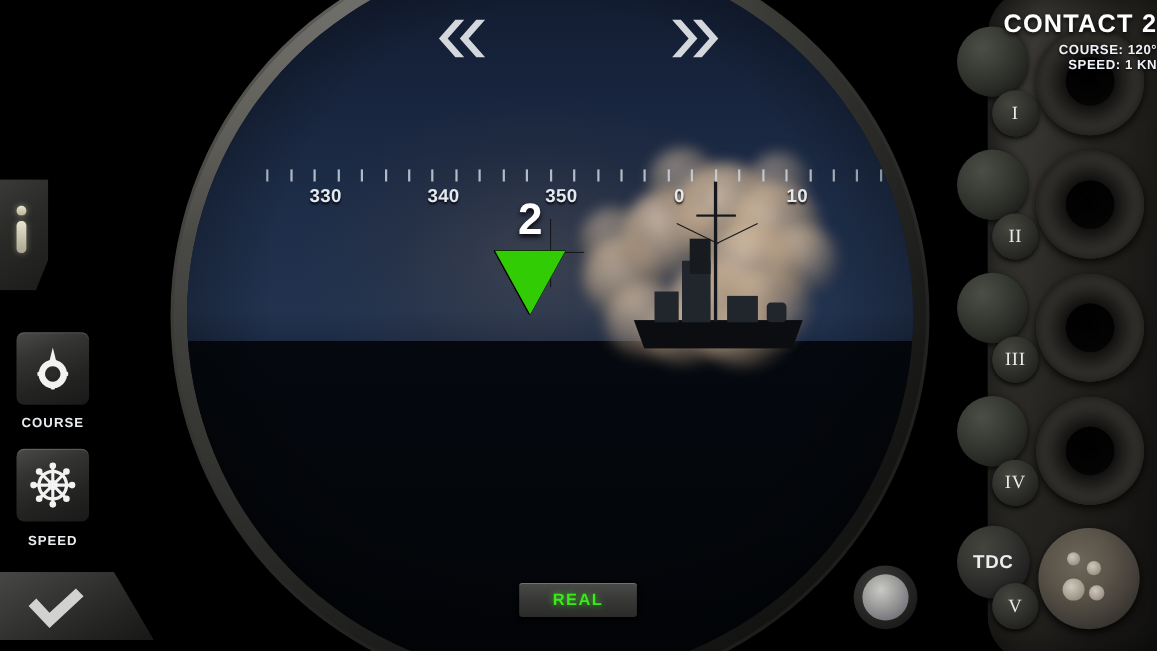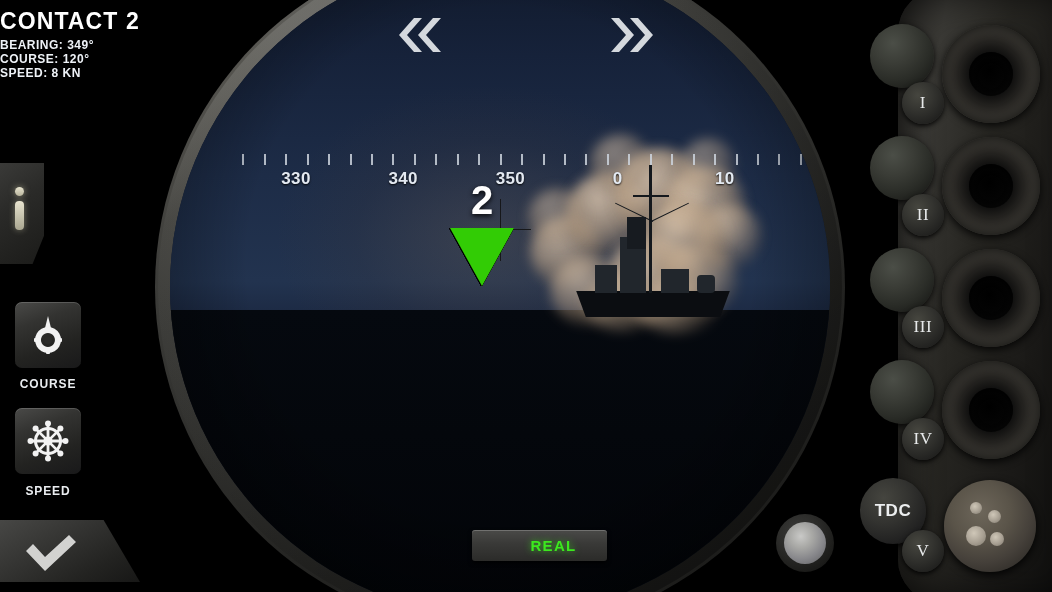--- a/index.html
+++ b/index.html
@@ -216,21 +216,21 @@
     filter: drop-shadow(0 0 0.6px #000) drop-shadow(0 0 0.6px #000)
             drop-shadow(0.6px 0 0.6px #000) drop-shadow(-0.6px 0 0.6px #000);
   }
 
   
   .contact-hud {
     position: absolute;
     left: 0;
     right: 0;
     top: 8px;
-    text-align: left;
+    text-align: right;
     z-index: 40;
     pointer-events: none;
   }
   .contact-title {
     color: #ffffff;
     font-size: 23px;
     font-weight: bold;
     letter-spacing: 1.1px;
     text-shadow: 0 2px 5px rgba(0,0,0,0.95);
     line-height: 26px;
@@ -357,21 +357,20 @@
     position: absolute;
     left: 472px;
     top: 530px;
     width: 107px;
     height: 31px;
     border-radius: 3px;
     background: linear-gradient(180deg, #4a4a48 0%, #3a3a38 42%, #2b2b29 100%);
     box-shadow: inset 0 1px 0 rgba(255,255,255,0.22), 0 2px 4px rgba(0,0,0,0.9);
     z-index: 35;
     cursor: pointer;
-    padding-left: 28px;
   }
   .real-btn span {
     display: block;
     text-align: center;
     line-height: 31px;
     color: #3ce81e;
     font-size: 15px;
     font-weight: bold;
     letter-spacing: 1.3px;
     text-shadow: 0 0 7px rgba(60,232,30,0.7);
@@ -455,21 +454,21 @@
     display: block;
     text-align: center;
     line-height: 42px;
     color: #e7e9ea;
     font-family: "Liberation Serif", serif;
     font-size: 17px;
     letter-spacing: 0.6px;
   }
   .tdc-btn {
     position: absolute;
-    left: 0;
+    left: 10px;
     top: 478px;
     width: 66px;
     height: 66px;
     border-radius: 50%;
     background: radial-gradient(circle at 36% 30%, #45453f 0%, #333330 40%, #202020 74%, #121212 100%);
     box-shadow: 0 3px 7px rgba(0,0,0,0.9);
     cursor: pointer;
   }
   .tdc-btn span {
     display: block;
@@ -587,23 +586,22 @@
         <div class="target-tri"></div>
       </div>
 
       <div class="vignette"></div>
     </div>
   </div>
 
   <div class="contact-hud">
     <div class="contact-title">CONTACT 2</div>
     <div class="contact-lines">
-      <div class="contact-line">BEARING: 349°</div>
       <div class="contact-line">COURSE: 120°</div>
-      <div class="contact-line">SPEED: 8  KN</div>
+      <div class="contact-line">SPEED: 1  KN</div>
     </div>
   </div>
 
   <div class="nav-chevron prev">
     <svg width="58" height="42" viewBox="0 0 58 42">
       <path d="M26 4 L34 4 L19 21 L34 38 L26 38 L11 21 Z" fill="#d4d8dd"></path>
       <path d="M45 4 L53 4 L38 21 L53 38 L45 38 L30 21 Z" fill="#d4d8dd"></path>
     </svg>
   </div>
   <div class="nav-chevron next">

